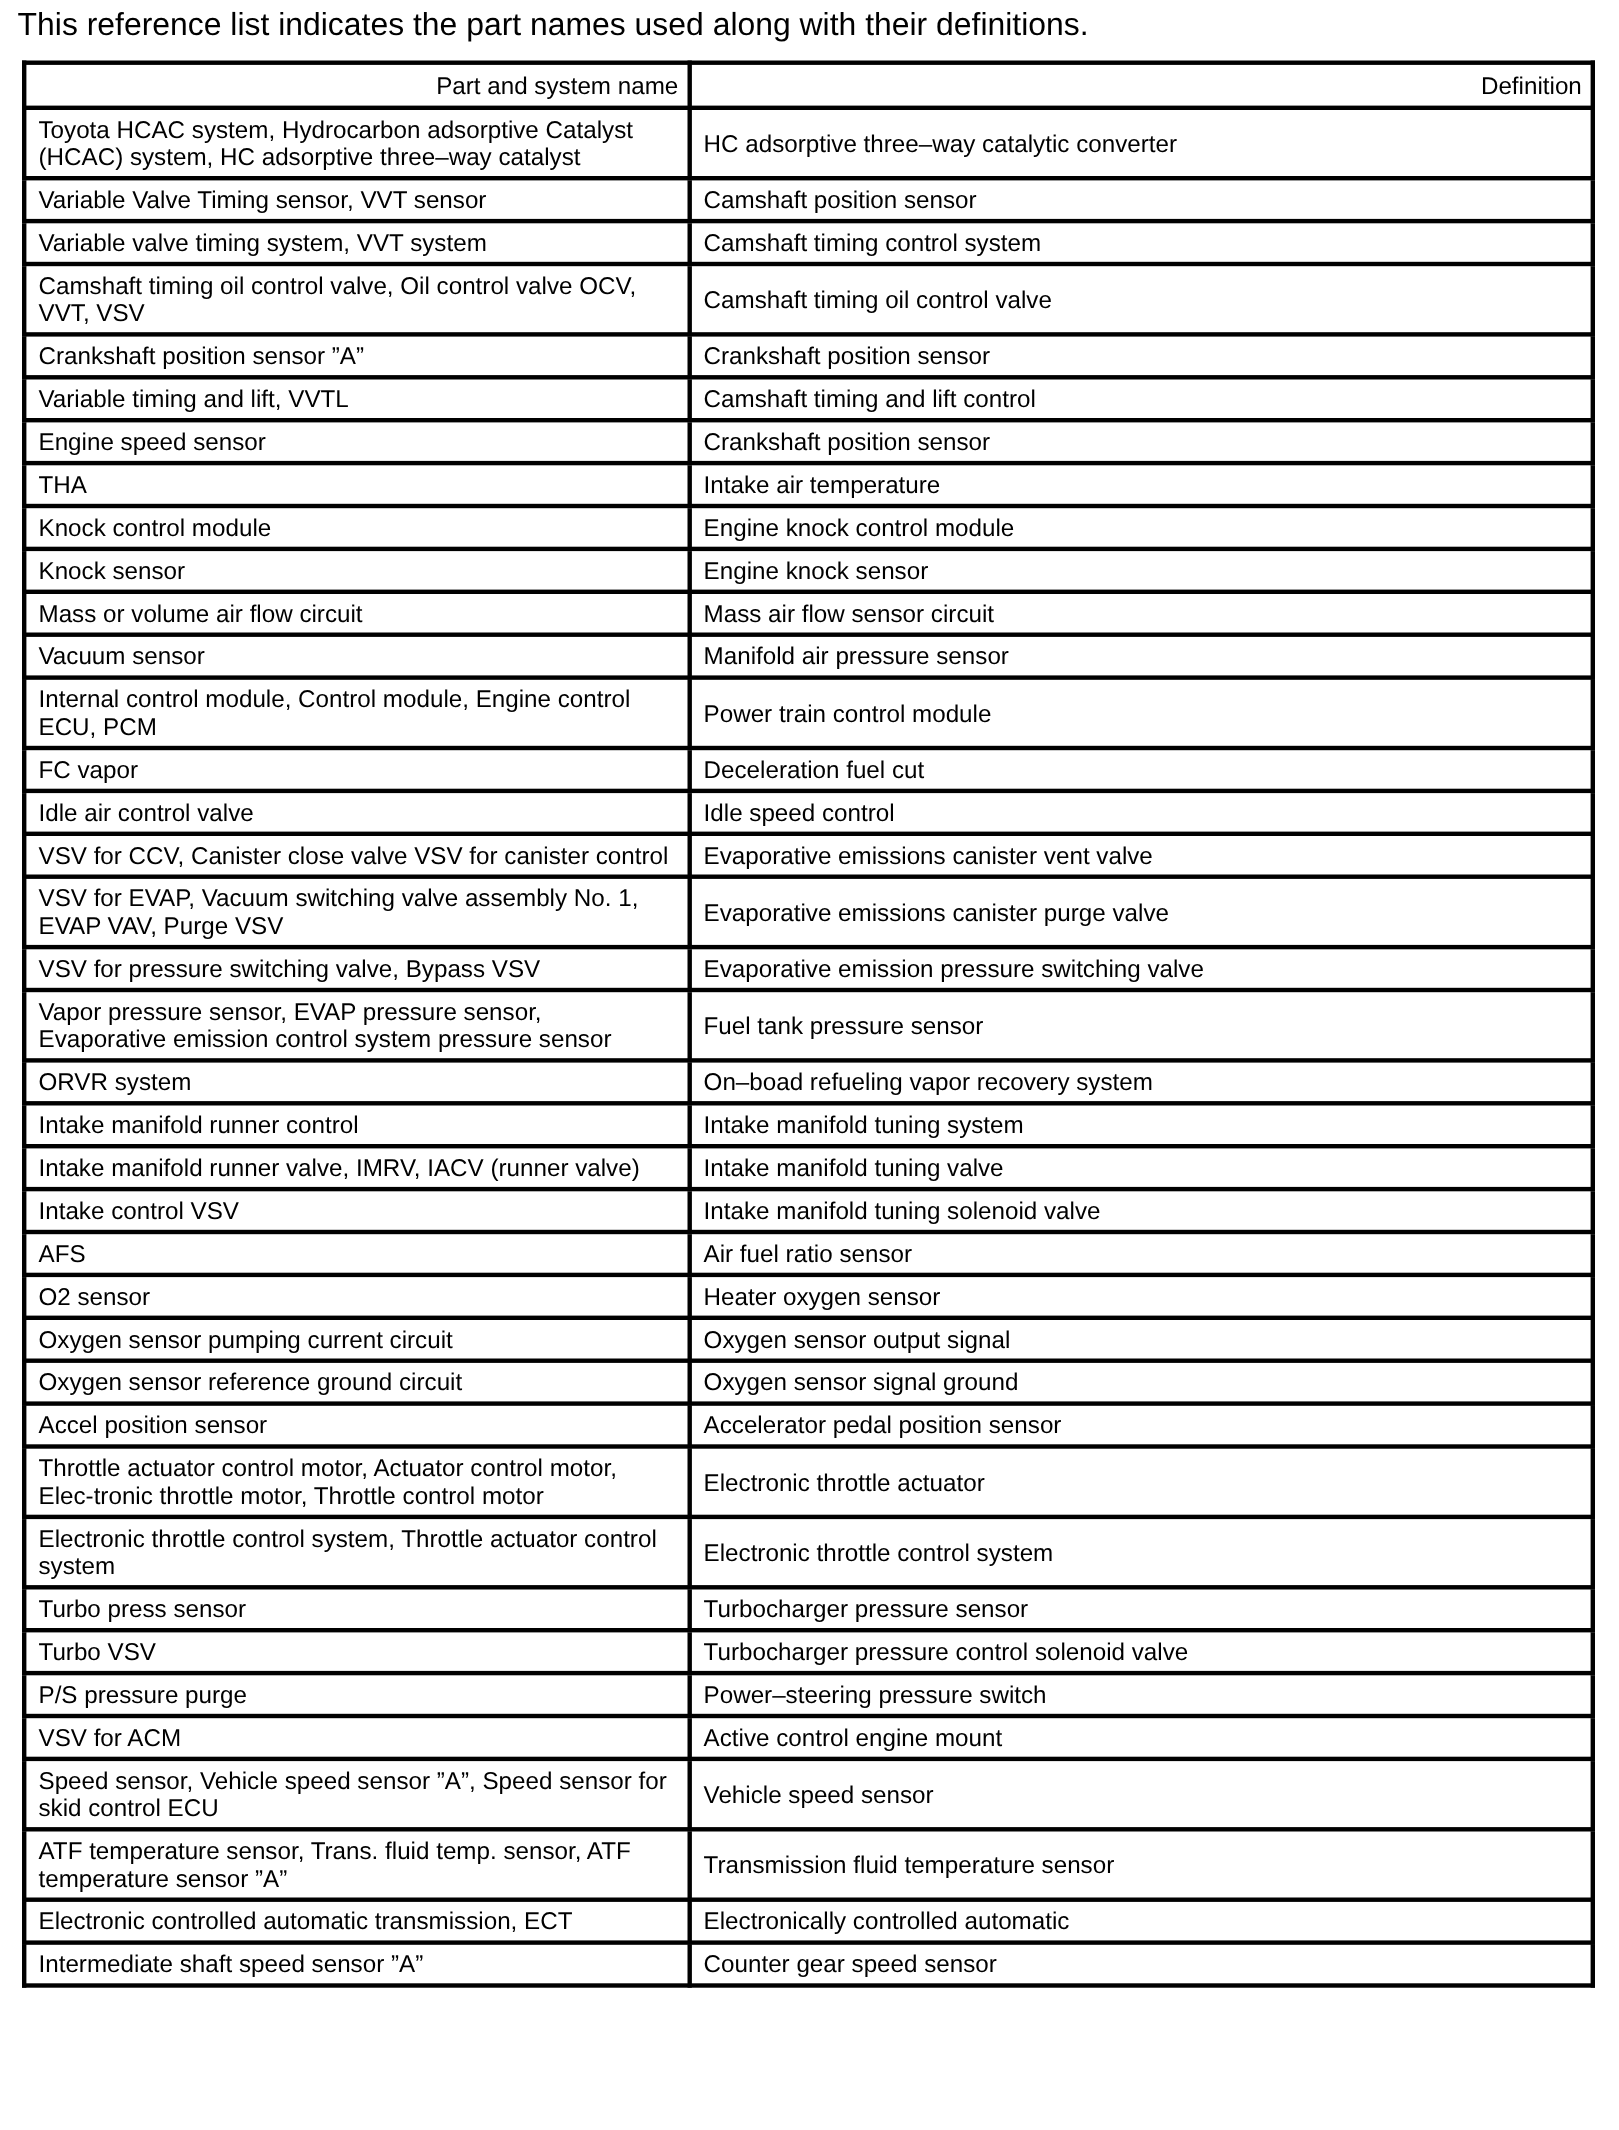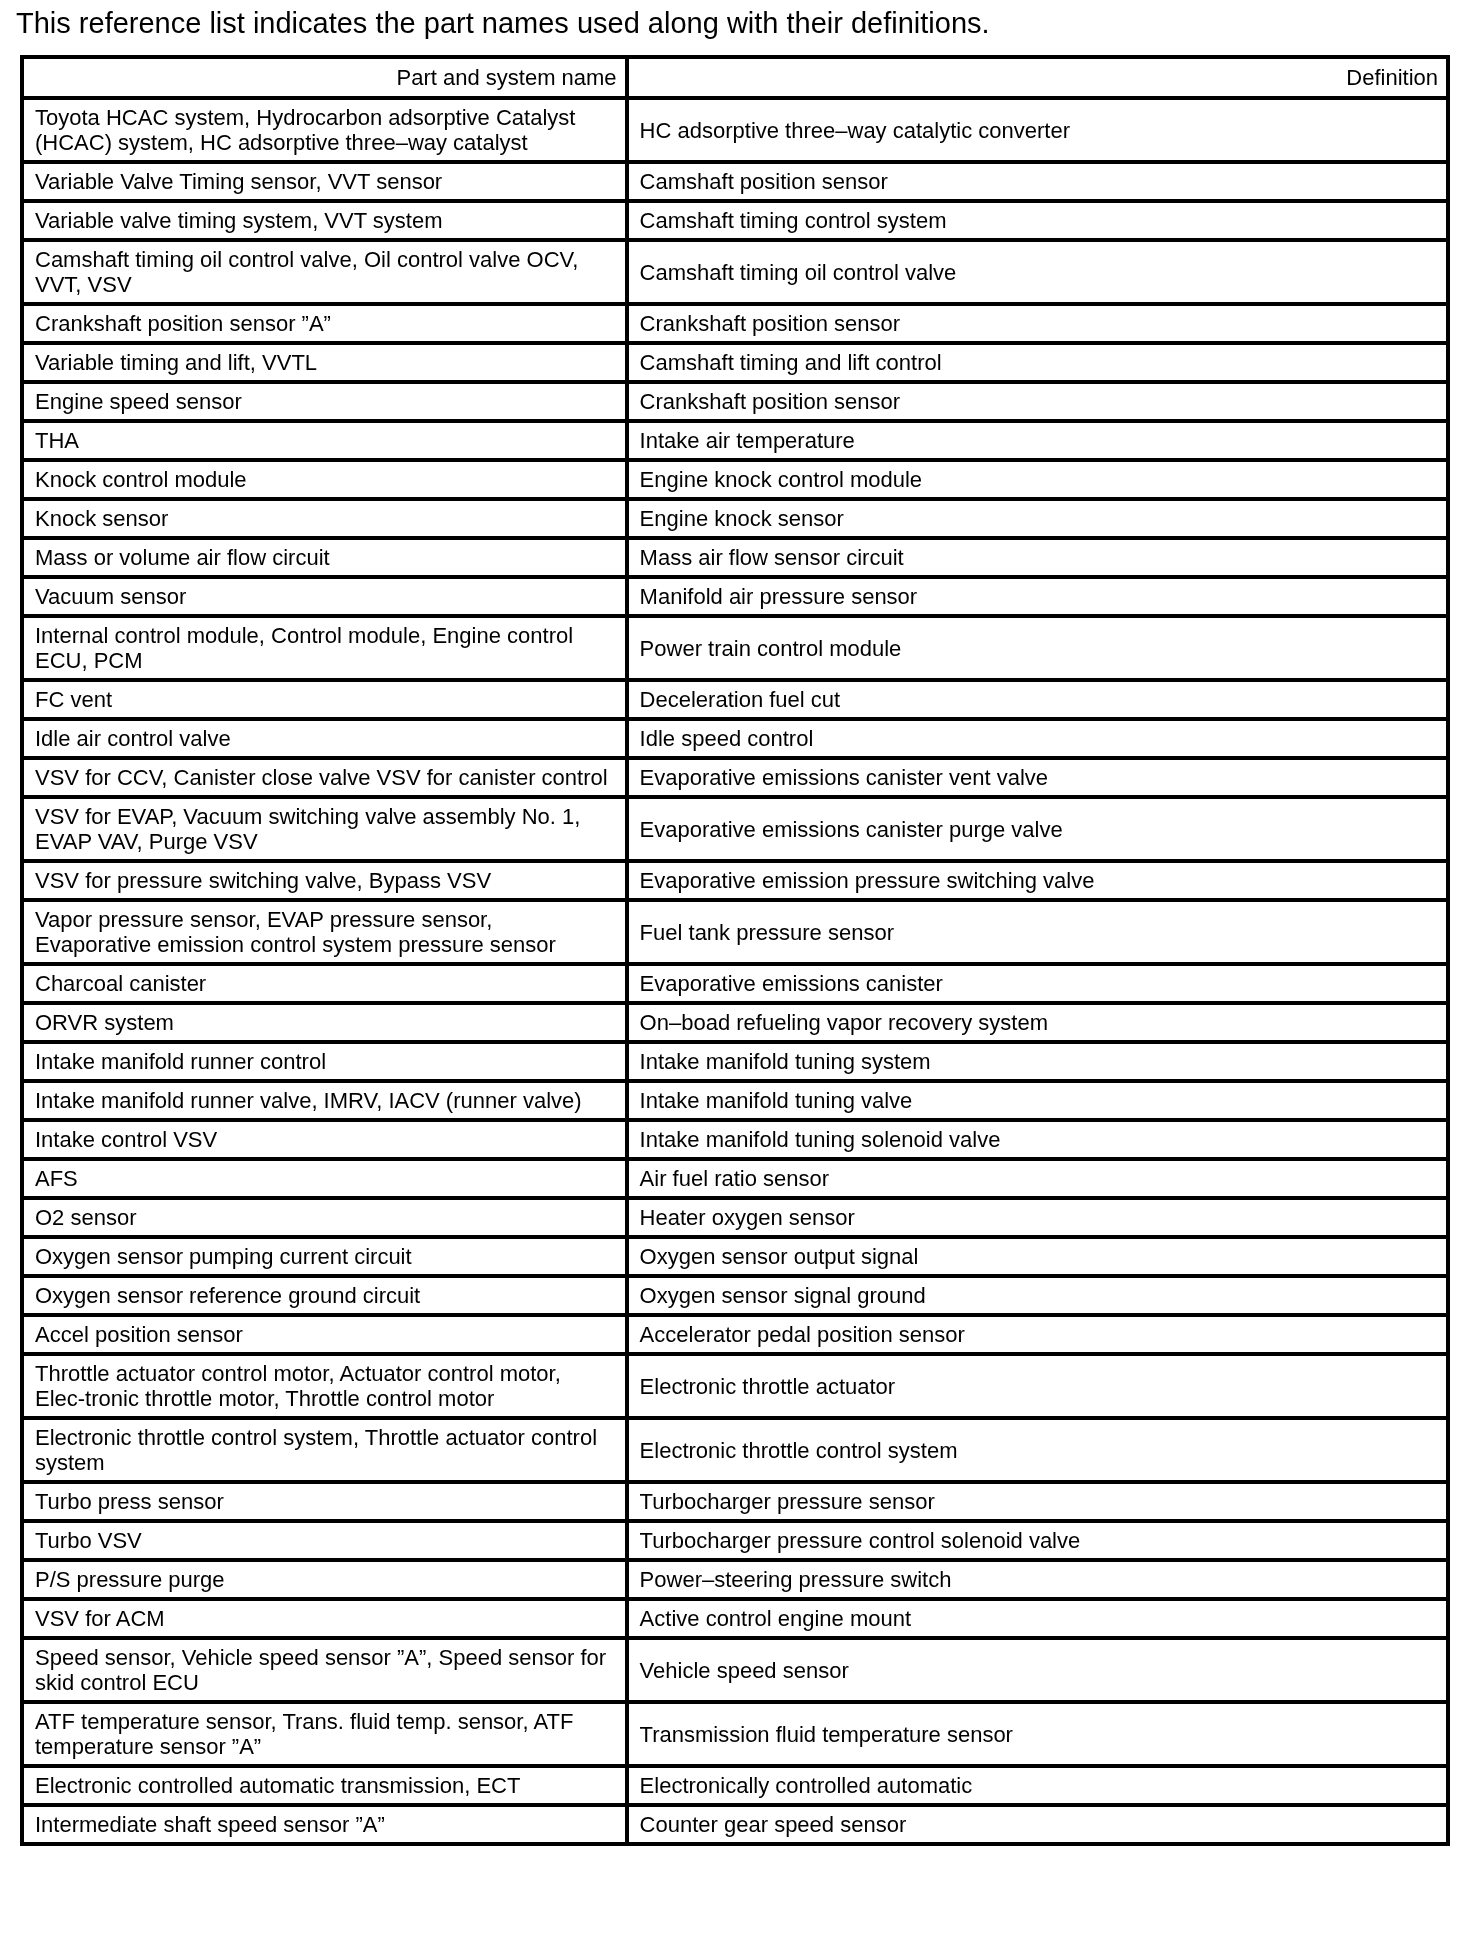--- a/index.html
+++ b/index.html
@@ -114,21 +114,21 @@
         </tr>
         <tr>
           <td>Vacuum sensor</td>
           <td>Manifold air pressure sensor</td>
         </tr>
         <tr>
           <td>Internal control module, Control module, Engine control ECU, PCM</td>
           <td>Power train control module</td>
         </tr>
         <tr>
-          <td>FC vent</td>
+          <td>FC vapor</td>
           <td>Deceleration fuel cut</td>
         </tr>
         <tr>
           <td>Idle air control valve</td>
           <td>Idle speed control</td>
         </tr>
         <tr>
           <td>VSV for CCV, Canister close valve VSV for canister control</td>
           <td>Evaporative emissions canister vent valve</td>
         </tr>
@@ -138,24 +138,20 @@
         </tr>
         <tr>
           <td>VSV for pressure switching valve, Bypass VSV</td>
           <td>Evaporative emission pressure switching valve</td>
         </tr>
         <tr>
           <td>Vapor pressure sensor, EVAP pressure sensor, Evaporative emission control system pressure sensor</td>
           <td>Fuel tank pressure sensor</td>
         </tr>
         <tr>
-          <td>Charcoal canister</td>
-          <td>Evaporative emissions canister</td>
-        </tr>
-        <tr>
           <td>ORVR system</td>
           <td>On–boad refueling vapor recovery system</td>
         </tr>
         <tr>
           <td>Intake manifold runner control</td>
           <td>Intake manifold tuning system</td>
         </tr>
         <tr>
           <td>Intake manifold runner valve, IMRV, IACV (runner valve)</td>
           <td>Intake manifold tuning valve</td>

